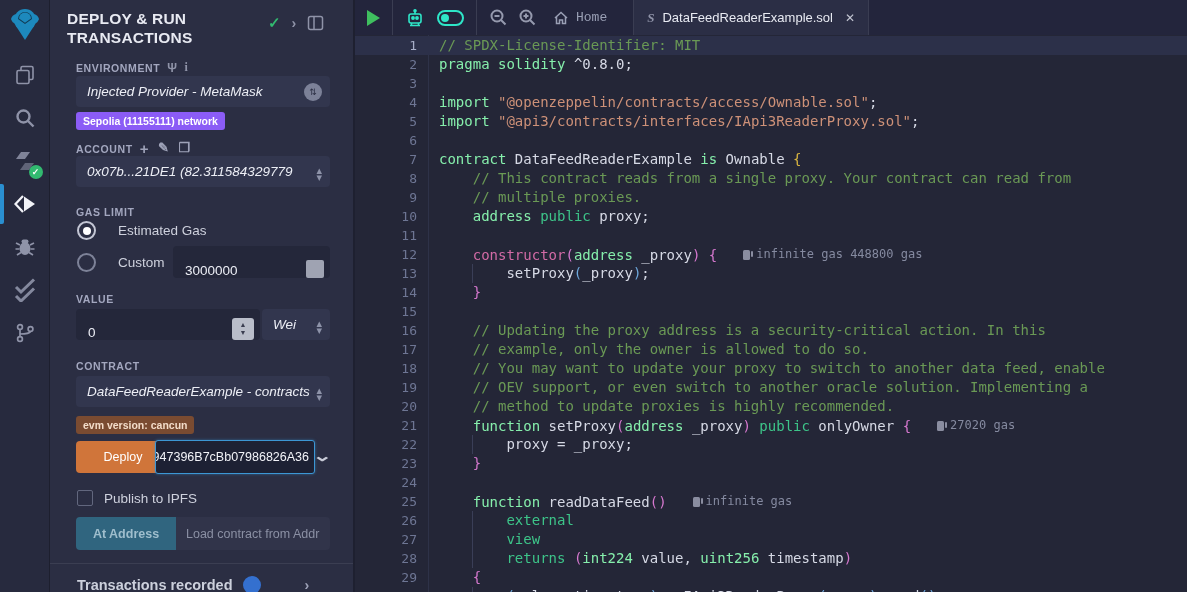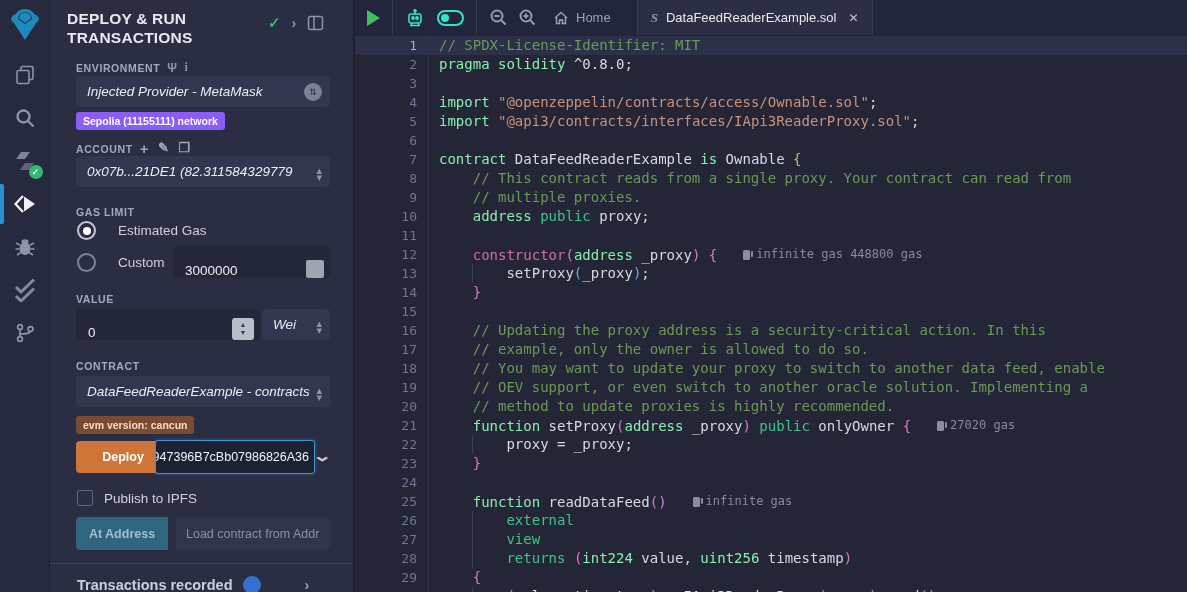--- a/index.html
+++ b/index.html
@@ -32,40 +32,40 @@
   .acct-icons { display:flex; gap:9px; color:#9ea2b8; font-size:13px; }
   .radio-row { position:absolute; left:27px; display:flex; align-items:center; gap:22px; }
   .radio { width:19px; height:19px; border-radius:50%; border:2px solid #7d8298; position:relative; flex:none; }
   .radio.sel-r { border-color:#c3c6d4; }
   .radio.sel-r::after { content:''; position:absolute; left:3.5px; top:3.5px; width:8px; height:8px; border-radius:50%; background:#fff; }
   .radio-label { font-size:13.5px; color:#ced1dd; }
   .inp { background:#24273a; border-radius:4px; color:#eceef5; font-size:13.5px; display:flex; align-items:flex-end; padding:0 6px 0 12px; position:absolute; }
   .gray-sq { width:18px; height:18px; background:#9fa3b2; border-radius:2px; margin-left:auto; }
   .spin { width:22px; height:22px; background:#b9bdc9; border-radius:3px; margin-left:auto; color:#3a3d50; font-size:7px; line-height:8px; display:flex; flex-direction:column; align-items:center; justify-content:center; }
   .evm-badge { position:absolute; top:416px; left:26px; background:#7a4b31; color:#f3dcc9; font-size:10.5px; font-weight:bold; padding:3px 7px; border-radius:3px; }
-  .deploy-btn { position:absolute; top:441px; left:26px; width:94px; height:32px; background:#d0753a; border:none; border-radius:4px 0 0 4px; color:#fff; font-weight:bold; font-size:12.5px; font-family:inherit; cursor:pointer; }
+  .deploy-btn { position:absolute; top:441px; left:26px; width:94px; height:32px; background:#d0753a; border:none; border-radius:4px 0 0 4px; color:#fff; font-weight:normal; font-size:12.5px; font-family:inherit; cursor:pointer; }
   .deploy-input { position:absolute; top:440px; left:105px; width:160px; height:34px; background:#1d2134; border:1.5px solid #3c96d4; border-radius:3px; box-shadow:0 0 3px rgba(60,150,212,.55); display:flex; align-items:center; justify-content:flex-end; padding:0 4px 0 4px; font-size:12.5px; color:#f2f3f8; white-space:nowrap; overflow:hidden; }
   .caret { display:inline-block; width:1px; height:15px; background:#fff; margin-left:1px; }
   .dep-chev { position:absolute; top:447px; left:266px; color:#c9ccd8; font-size:15px; font-weight:bold; transform:scaleX(1.6); cursor:pointer; }
   .cb-row { position:absolute; top:490px; left:27px; display:flex; align-items:center; gap:11px; }
   .cb { width:16px; height:16px; border:1px solid #62677e; border-radius:2px; background:#2b2e43; }
   .cb-label { font-size:13.5px; color:#ced1dd; }
-  .ataddr-btn { position:absolute; top:517px; left:26px; width:92px; height:33px; background:#30657f; border:none; border-radius:4px 0 0 4px; color:#9fbecd; font-weight:bold; font-size:12.5px; font-family:inherit; cursor:pointer; }
+  .ataddr-btn { position:absolute; top:517px; left:26px; width:100px; height:33px; background:#30657f; border:none; border-radius:4px 0 0 4px; color:#9fbecd; font-weight:bold; font-size:12.5px; font-family:inherit; cursor:pointer; }
   .ataddr-input { position:absolute; top:517px; left:126px; width:154px; height:33px; background:#31344a; border:none; border-radius:0 4px 4px 0; color:#8b90a4; font-size:12.5px; font-family:inherit; padding:0 10px; }
   .ataddr-input::placeholder { color:#8b90a4; }
   .panel-div { position:absolute; top:563px; left:0; width:303px; border-top:1px solid #3b3e52; }
   .txns-row { position:absolute; top:576px; left:27px; display:flex; align-items:center; gap:10px; cursor:pointer; }
   .txns-label { font-size:14.5px; font-weight:600; color:#ccd0dc; }
   .txn-badge { width:18px; height:18px; border-radius:50%; background:#3470cf; color:#fff; font-size:10px; text-align:center; line-height:18px; }
   .txn-chev { color:#9ea2b8; font-size:14px; font-weight:bold; margin-left:34px; }
 
   
   .editor { flex:1; display:flex; flex-direction:column; background:#242637; border-left:2px solid #1e2030; min-width:0; }
   .tabstrip { height:35px; flex:none; background:#23253c; display:flex; align-items:stretch; }
-  .ts-sec { display:flex; align-items:center; border-right:1px solid #3a3d52; padding:0 12px; gap:12px; }
+  .ts-sec { display:flex; align-items:center; border-right:1px solid #3a3d52; padding:0 12px; gap:12px;font-family:Liberation Mono, monospace; }
   .play { width:0; height:0; border-top:8px solid transparent; border-bottom:8px solid transparent; border-left:13px solid #3fbf5f; cursor:pointer; }
   .toggle { width:27px; height:16px; border:2px solid #2ee6c8; border-radius:9px; position:relative; cursor:pointer; }
   .toggle::after { content:''; position:absolute; left:2px; top:2px; width:8px; height:8px; border-radius:50%; background:#2ee6c8; }
   .home-tab { display:flex; align-items:center; gap:7px; color:#9aa0b5; font-size:13px; padding:0 14px 0 6px; cursor:pointer; }
   .file-tab { display:flex; align-items:center; gap:8px; background:#2b2e45; border-right:1px solid #3a3d52; padding:0 13px; cursor:pointer; }
   .sol-ic { color:#8f93a8; font-size:13px; font-weight:bold; font-style:italic; font-family:"Liberation Serif", serif; }
   .file-name { color:#e8eaf2; font-size:13px; }
   .tab-x { color:#c3c6d2; font-size:12px; margin-left:4px; cursor:pointer; }
 
   .codearea { flex:1; position:relative; overflow:hidden; padding-top:1px; }

